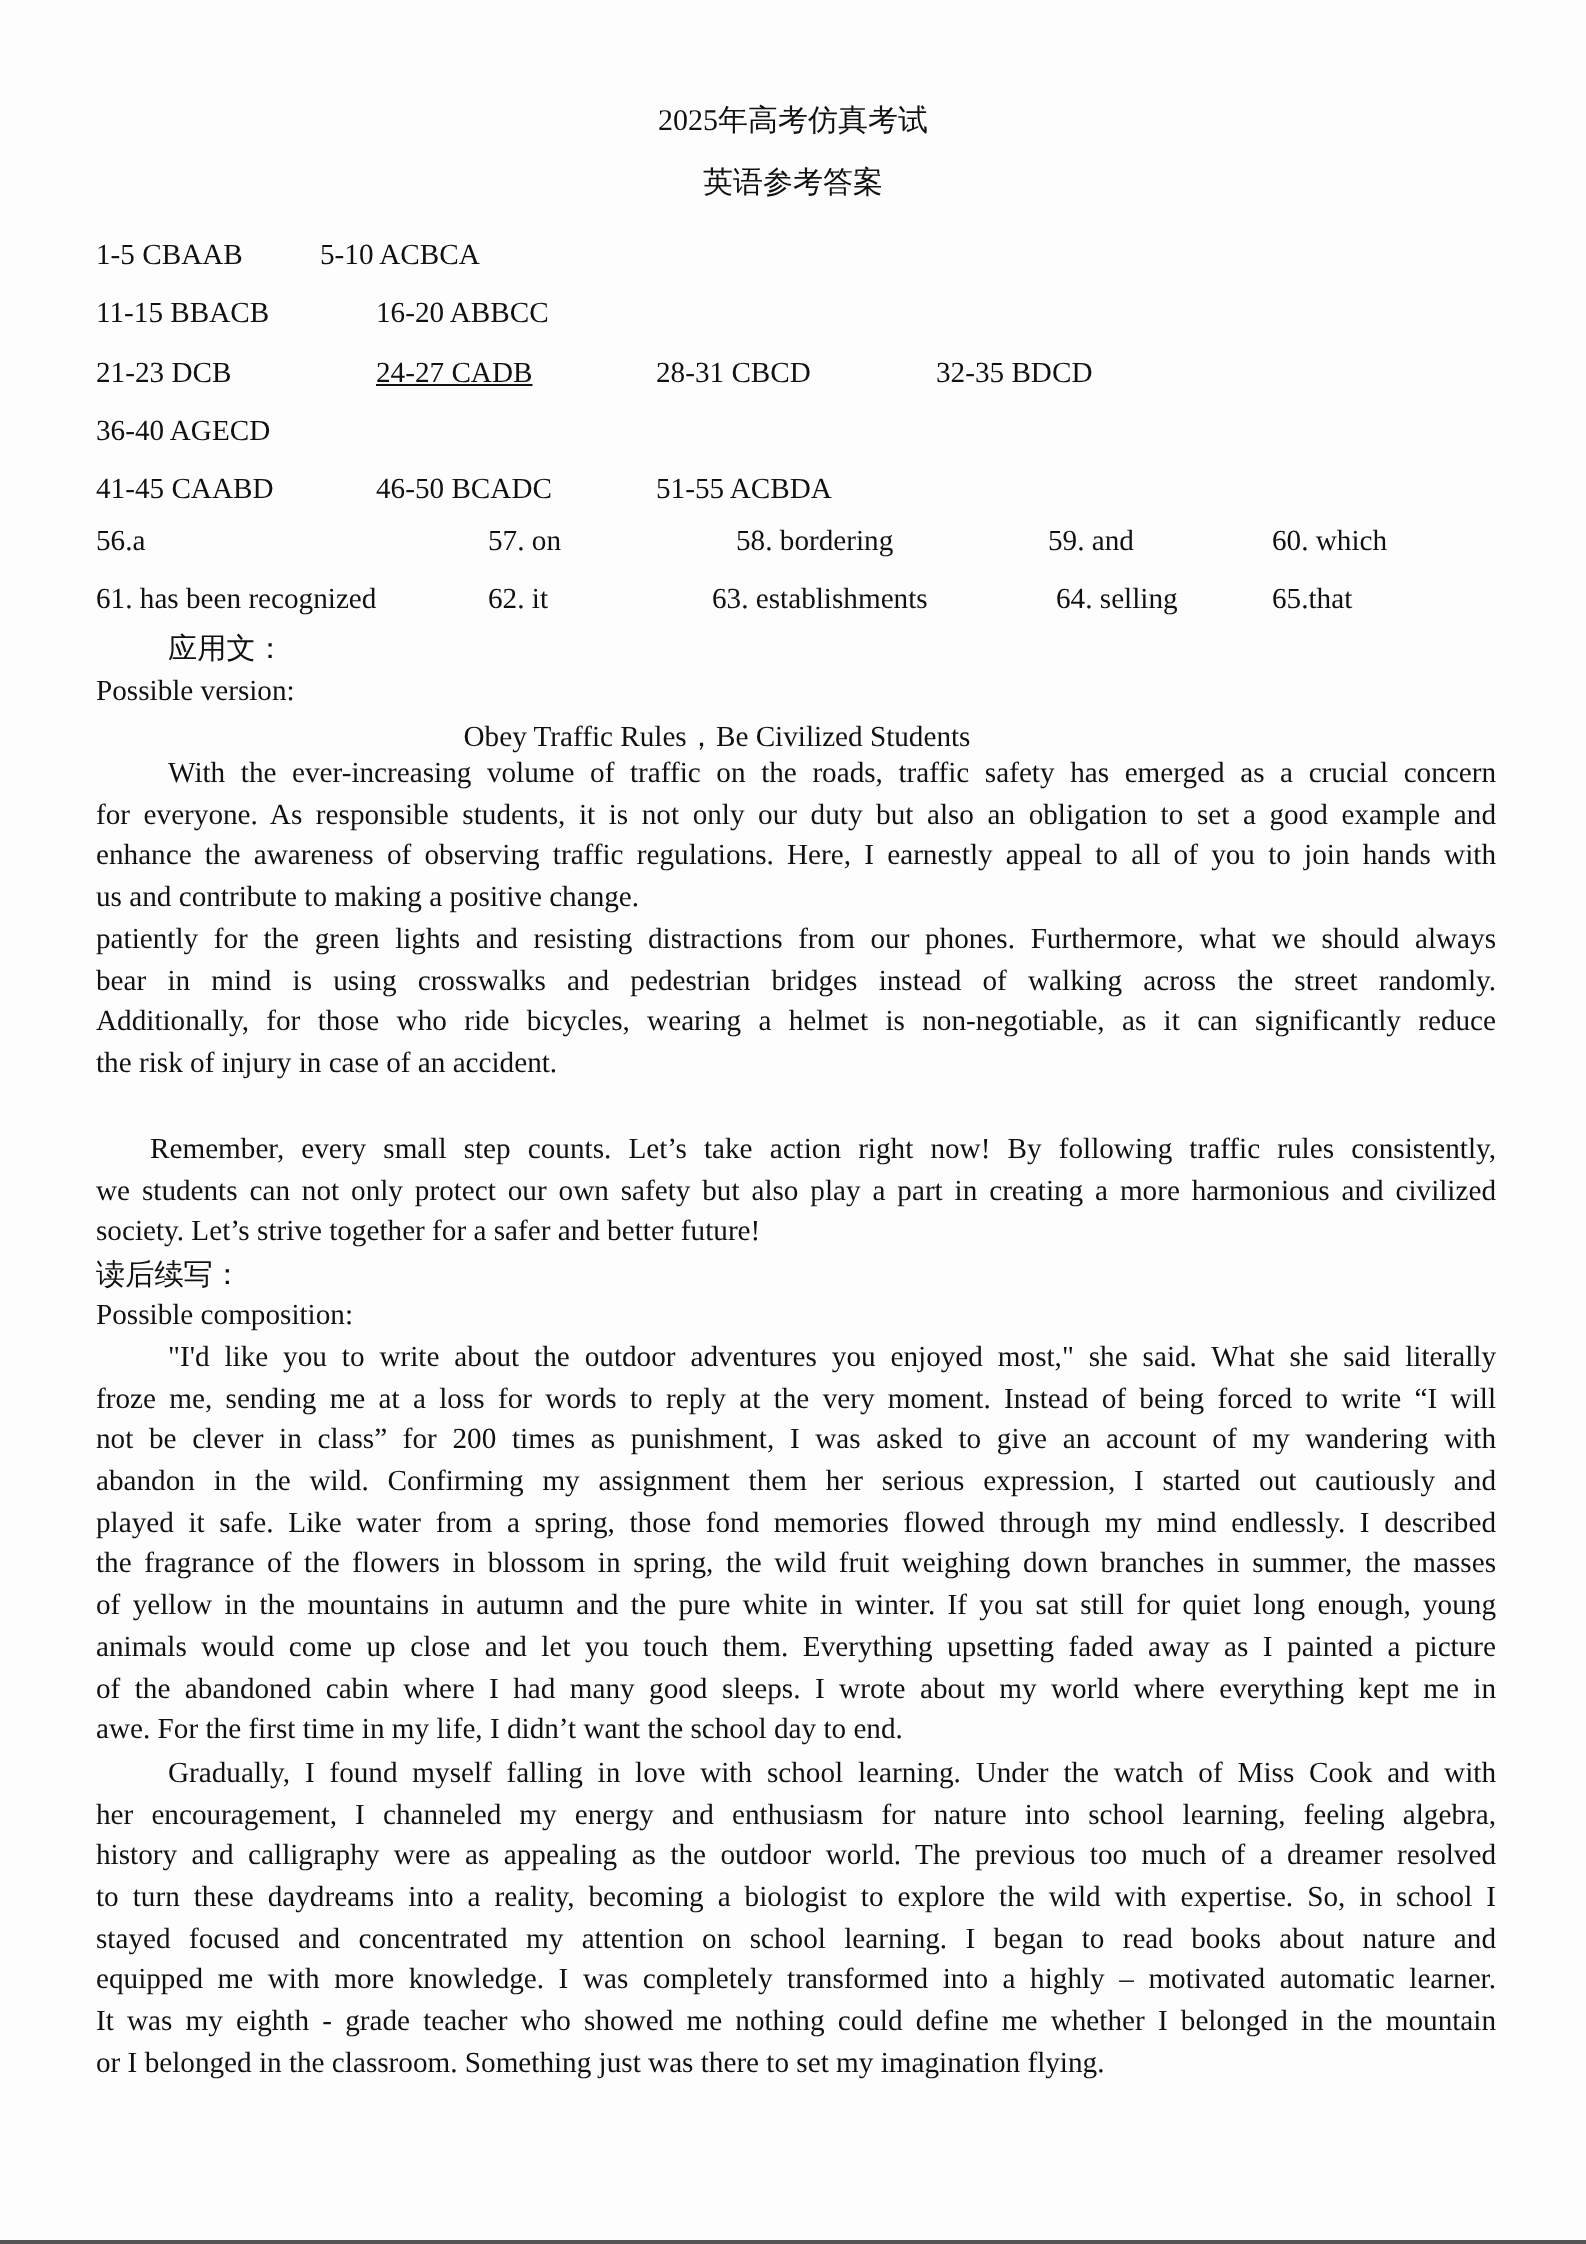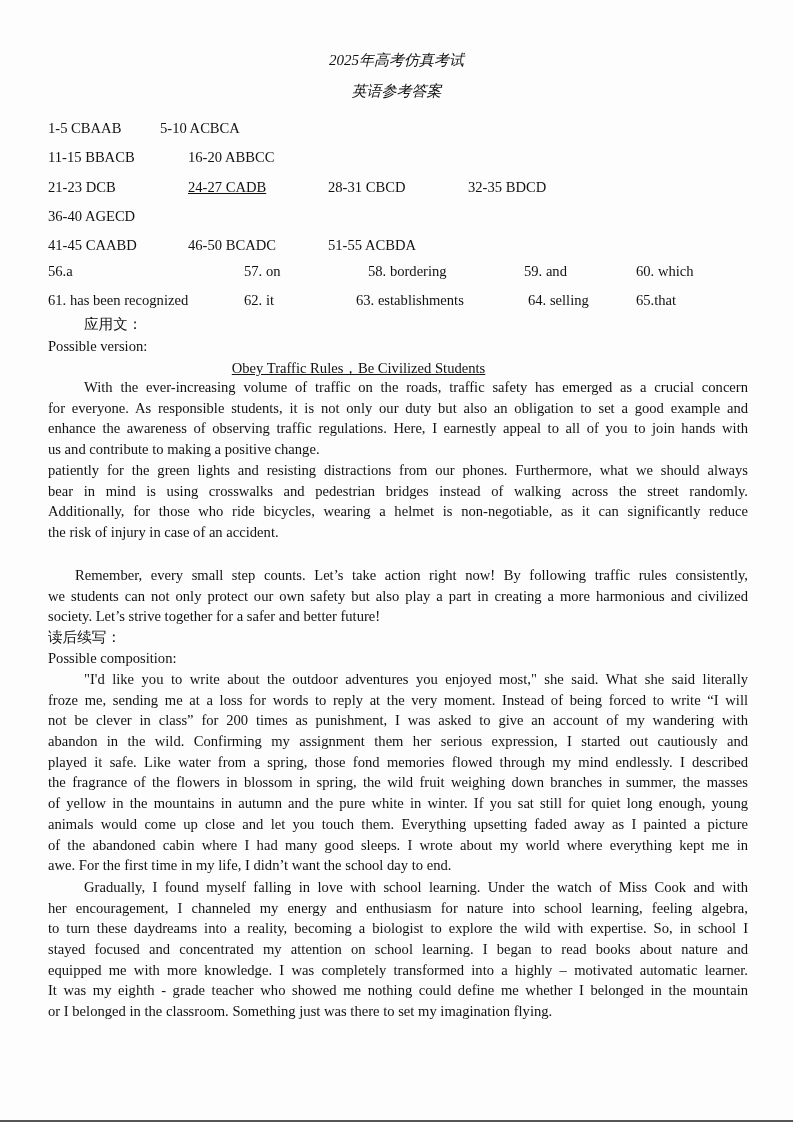--- a/index.html
+++ b/index.html
@@ -1,25 +1,25 @@
 <!DOCTYPE html>
 <html><head>
   <meta charset="utf-8">
   <style>
     html, body { margin: 0; padding: 0; }
     body {
       width: 793px; height: 1122px; background: #fdfdfd; position: relative; overflow: hidden;
       font-family: "Liberation Serif", "DejaVu Serif", serif; color: #111; font-size: 14.6px;
     }
     .abs { position: absolute; white-space: nowrap; }
-    .title { left: 0; width: 793px; text-align: center; font-size: 15px; font-style: italic; }
+    .title { left: 0; width: 793px; text-align: center; font-size: 15px; }
     .row { position: absolute; left: 48px; height: 20px; }
     .cell { position: absolute; top: 0; white-space: nowrap; }
     .label { position: absolute; left: 48px; white-space: nowrap; }
-    .essay-title { left: 0; width: 717px; text-align: center; text-decoration: underline; }
+    .essay-title { left: 0; width: 717px; text-align: center; }
     .para { position: absolute; left: 48px; width: 700px; }
     .line { display: block; height: 20.7px; line-height: 20.7px; white-space: nowrap; text-align: justify; text-align-last: justify; }
     .line.last { text-align-last: left; }
     .line.indent { padding-left: 36px; }
     .bottom-rule { position: absolute; left: 0; top: 1120px; width: 793px; height: 2px; background: #555; }
   </style>
 </head>
 <body>
 
 <div class="abs title" style="top:51px;">2025年高考仿真考试</div>
@@ -97,20 +97,21 @@
   <span class="line">played it safe. Like water from a spring, those fond memories flowed through my mind endlessly. I described</span>
   <span class="line">the fragrance of the flowers in blossom in spring, the wild fruit weighing down branches in summer, the masses</span>
   <span class="line">of yellow in the mountains in autumn and the pure white in winter. If you sat still for quiet long enough, young</span>
   <span class="line">animals would come up close and let you touch them. Everything upsetting faded away as I painted a picture</span>
   <span class="line">of the abandoned cabin where I had many good sleeps. I wrote about my world where everything kept me in</span>
   <span class="line last">awe. For the first time in my life, I didn’t want the school day to end.</span>
 </div>
 <div class="para" style="top:877px;">
   <span class="line indent">Gradually, I found myself falling in love with school learning. Under the watch of Miss Cook and with</span>
   <span class="line">her encouragement, I channeled my energy and enthusiasm for nature into school learning, feeling algebra,</span>
+  <span class="line">history and calligraphy were as appealing as the outdoor world. The previous too much of a dreamer resolved</span>
   <span class="line">to turn these daydreams into a reality, becoming a biologist to explore the wild with expertise. So, in school I</span>
   <span class="line">stayed focused and concentrated my attention on school learning. I began to read books about nature and</span>
   <span class="line">equipped me with more knowledge. I was completely transformed into a highly – motivated automatic learner.</span>
   <span class="line">It was my eighth - grade teacher who showed me nothing could define me whether I belonged in the mountain</span>
   <span class="line last">or I belonged in the classroom. Something just was there to set my imagination flying.</span>
 </div>
 
 <div class="bottom-rule"></div>
 
 </body></html>

